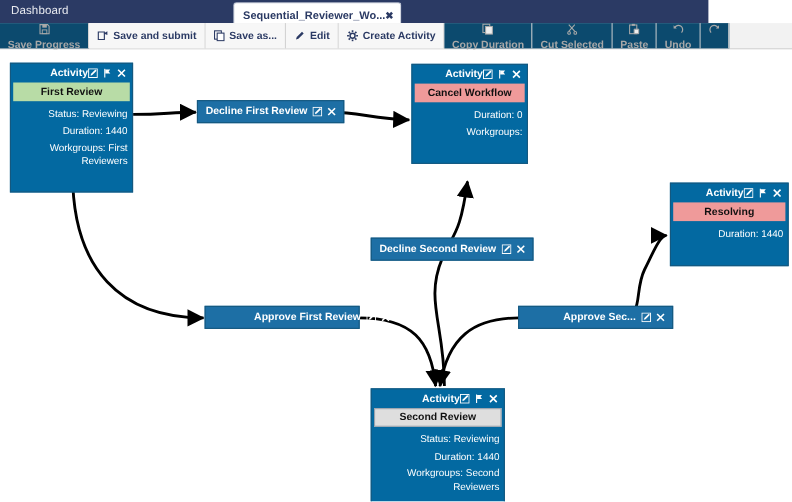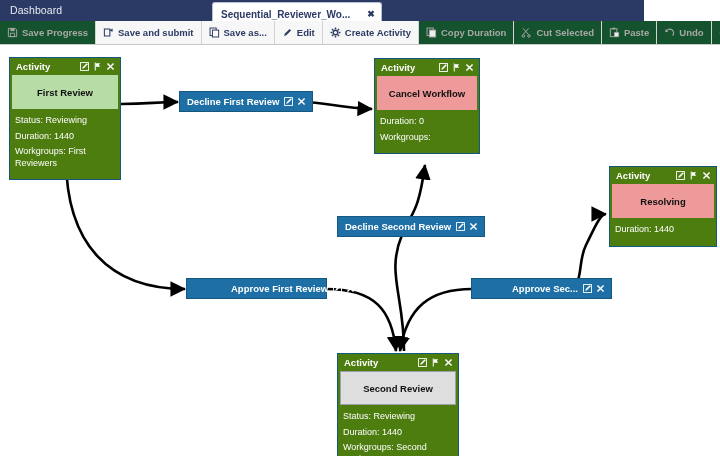--- a/index.html
+++ b/index.html
@@ -21,21 +21,21 @@
   }
   .tabbar-title {
     color: #e8eaf0; font-size: 10.5px; padding: 0 0 5px 10px;
     white-space: nowrap; letter-spacing: .1px;
   }
   .doc-tab {
     position: absolute; left: 212px; top: 2px;
     height: 19px; background: #ffffff;
     border: 1px solid #b9c0d0; border-bottom: none;
     border-radius: 3px 3px 0 0;
-    display: flex; align-items: center; gap: 17px;
+    display: flex; align-items: center; gap: 0;
     padding: 4px 6px 0 8px;
   }
   .doc-tab-label { color: #2b3a64; font-size: 10px; white-space: nowrap; font-weight: 600; }
   .doc-tab-close { color: #2b3a64; font-size: 9px; font-weight: bold; line-height: 1; cursor: pointer; }
 
   
   .toolbar {
     position: absolute; left: 0; top: 21px; width: 720px; height: 24px;
     background: #f2f2f2; border-bottom: 1px solid #c8c8c8;
     display: flex; align-items: stretch;
@@ -43,59 +43,60 @@
   .tb-btn {
     display: flex; align-items: center; gap: 4px;
     padding: 0 7px;
     font-size: 9.5px; font-weight: bold;
     color: #2b3a64;
     background: #f7f7f7;
     border-right: 1px solid #d3d3d3;
     white-space: nowrap;
     cursor: pointer;
   }
-  .tb-btn.disabled { color: #a8a8a8; background: #14532d; cursor: default; }
+  .tb-btn.disabled { color: #a8a8a8; background: #0c4a6e; cursor: default; flex-direction: column; }
   .tb-ico { width: 11px; height: 11px; display: block; flex: 0 0 auto; }
   .tb-ico svg { display: block; width: 11px; height: 11px; }
 
   
   .canvas {
     position: absolute; left: 0; top: 45px; width: 720px; height: 411px;
     background: #ffffff; overflow: hidden;
   }
   .edges { position: absolute; left: 0; top: 0; width: 720px; height: 411px; }
 
   
   .node {
     position: absolute;
-    background: #4d7c0f;
+    background: #0369a1;
     border: 1px solid #15587f;
+    text-align: right;
   }
   .node-head {
     display: flex; align-items: center;
     height: 16px; padding: 0 5px 0 6px;
   }
   .node-head-label {
     color: #ffffff; font-size: 9.5px; font-weight: bold; flex: 1 1 auto;
     white-space: nowrap;
   }
   .node-head-icons { display: flex; align-items: center; gap: 4px; }
   .nh-ico { width: 9px; height: 9px; display: block; cursor: pointer; }
   .nh-ico svg { display: block; width: 9px; height: 9px; }
 
   .node-title {
-    margin: 1px 2px 2px 2px; height: 34px;
+    margin: 1px 2px 2px 2px; height: 17px;
     display: flex; align-items: center; justify-content: center;
     font-size: 9.5px; font-weight: bold; color: #111111;
   }
   .node-title.green { background: #b8dca6; }
   .node-title.salmon { background: #ef9a9a; }
   .node-title.gray   { background: #dedede; border: 1px solid #9aa3ad; }
 
-  .node-body { padding: 2px 4px 8px 5px; }
+  .node-body { padding: 2px 4px 20px 5px; }
   .node-row {
     color: #ffffff; font-size: 9px; line-height: 11.5px;
     padding: 2px 0 2px 0;
   }
 
   
   .trans {
     position: absolute;
     background: #1d6fa5;
     border: 1px solid #15587f;

